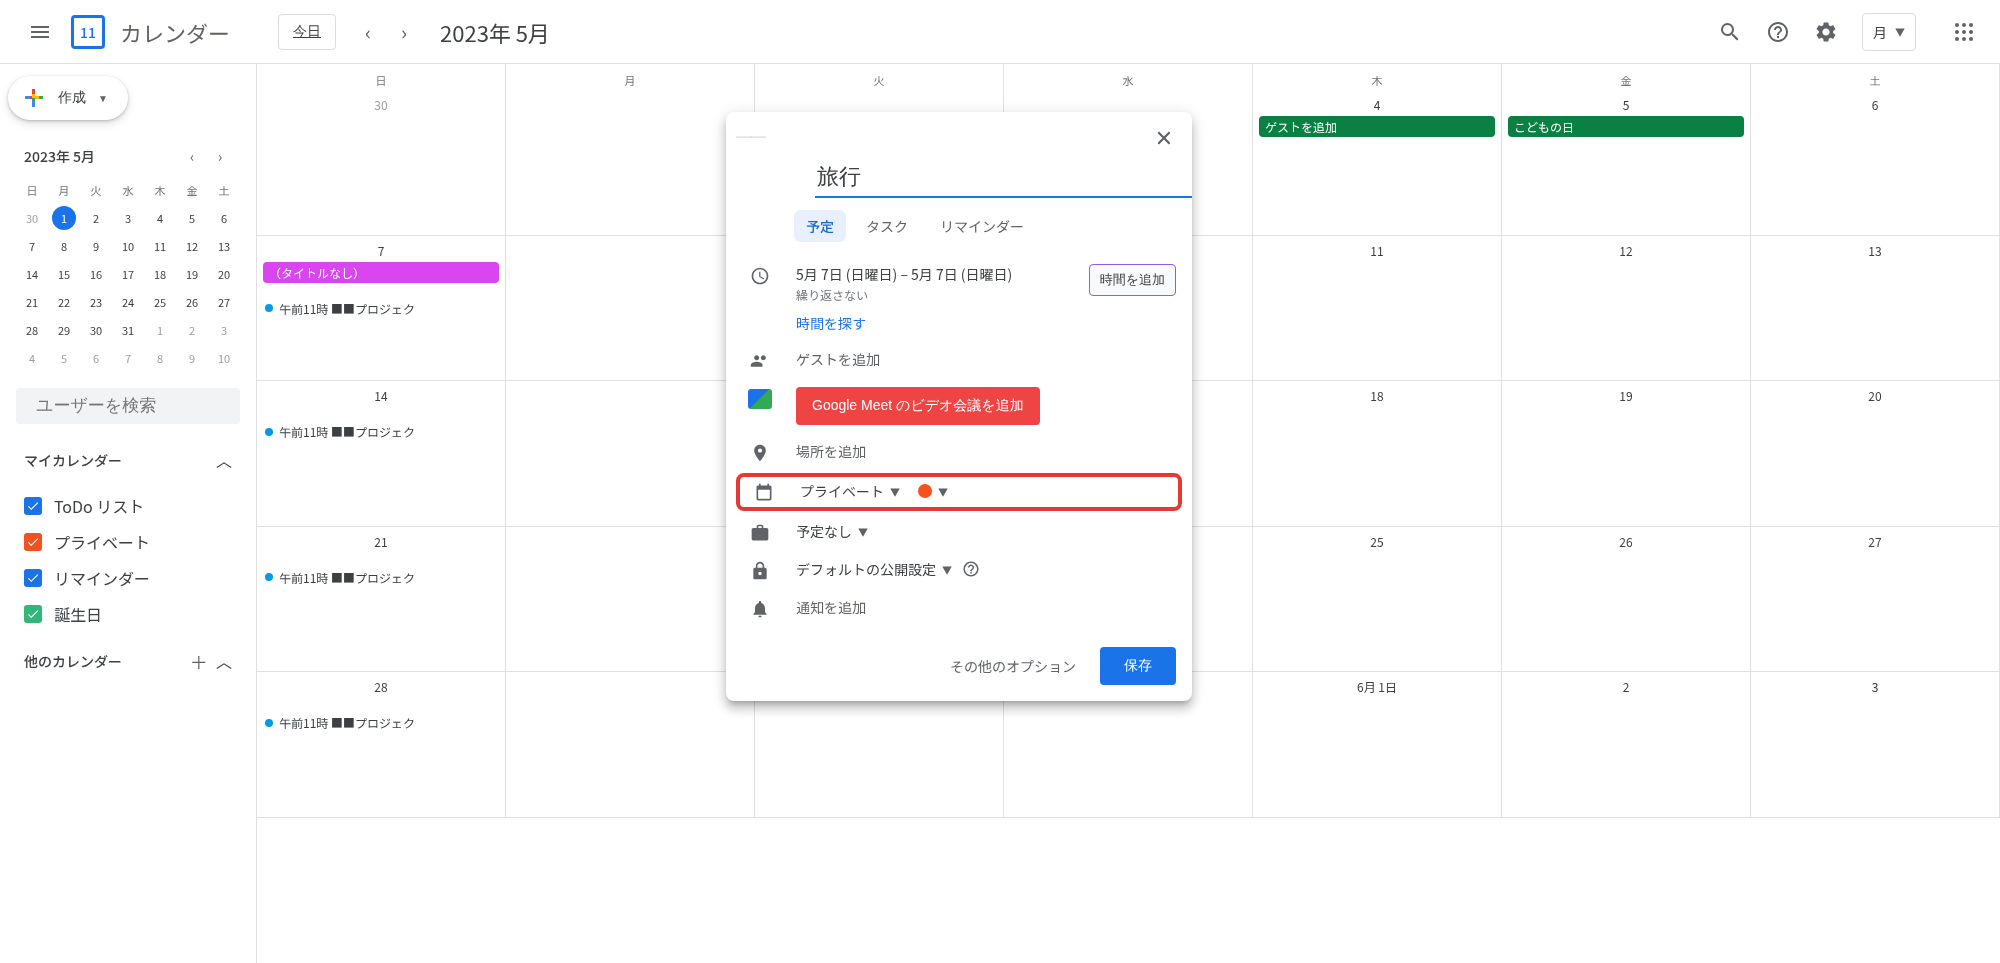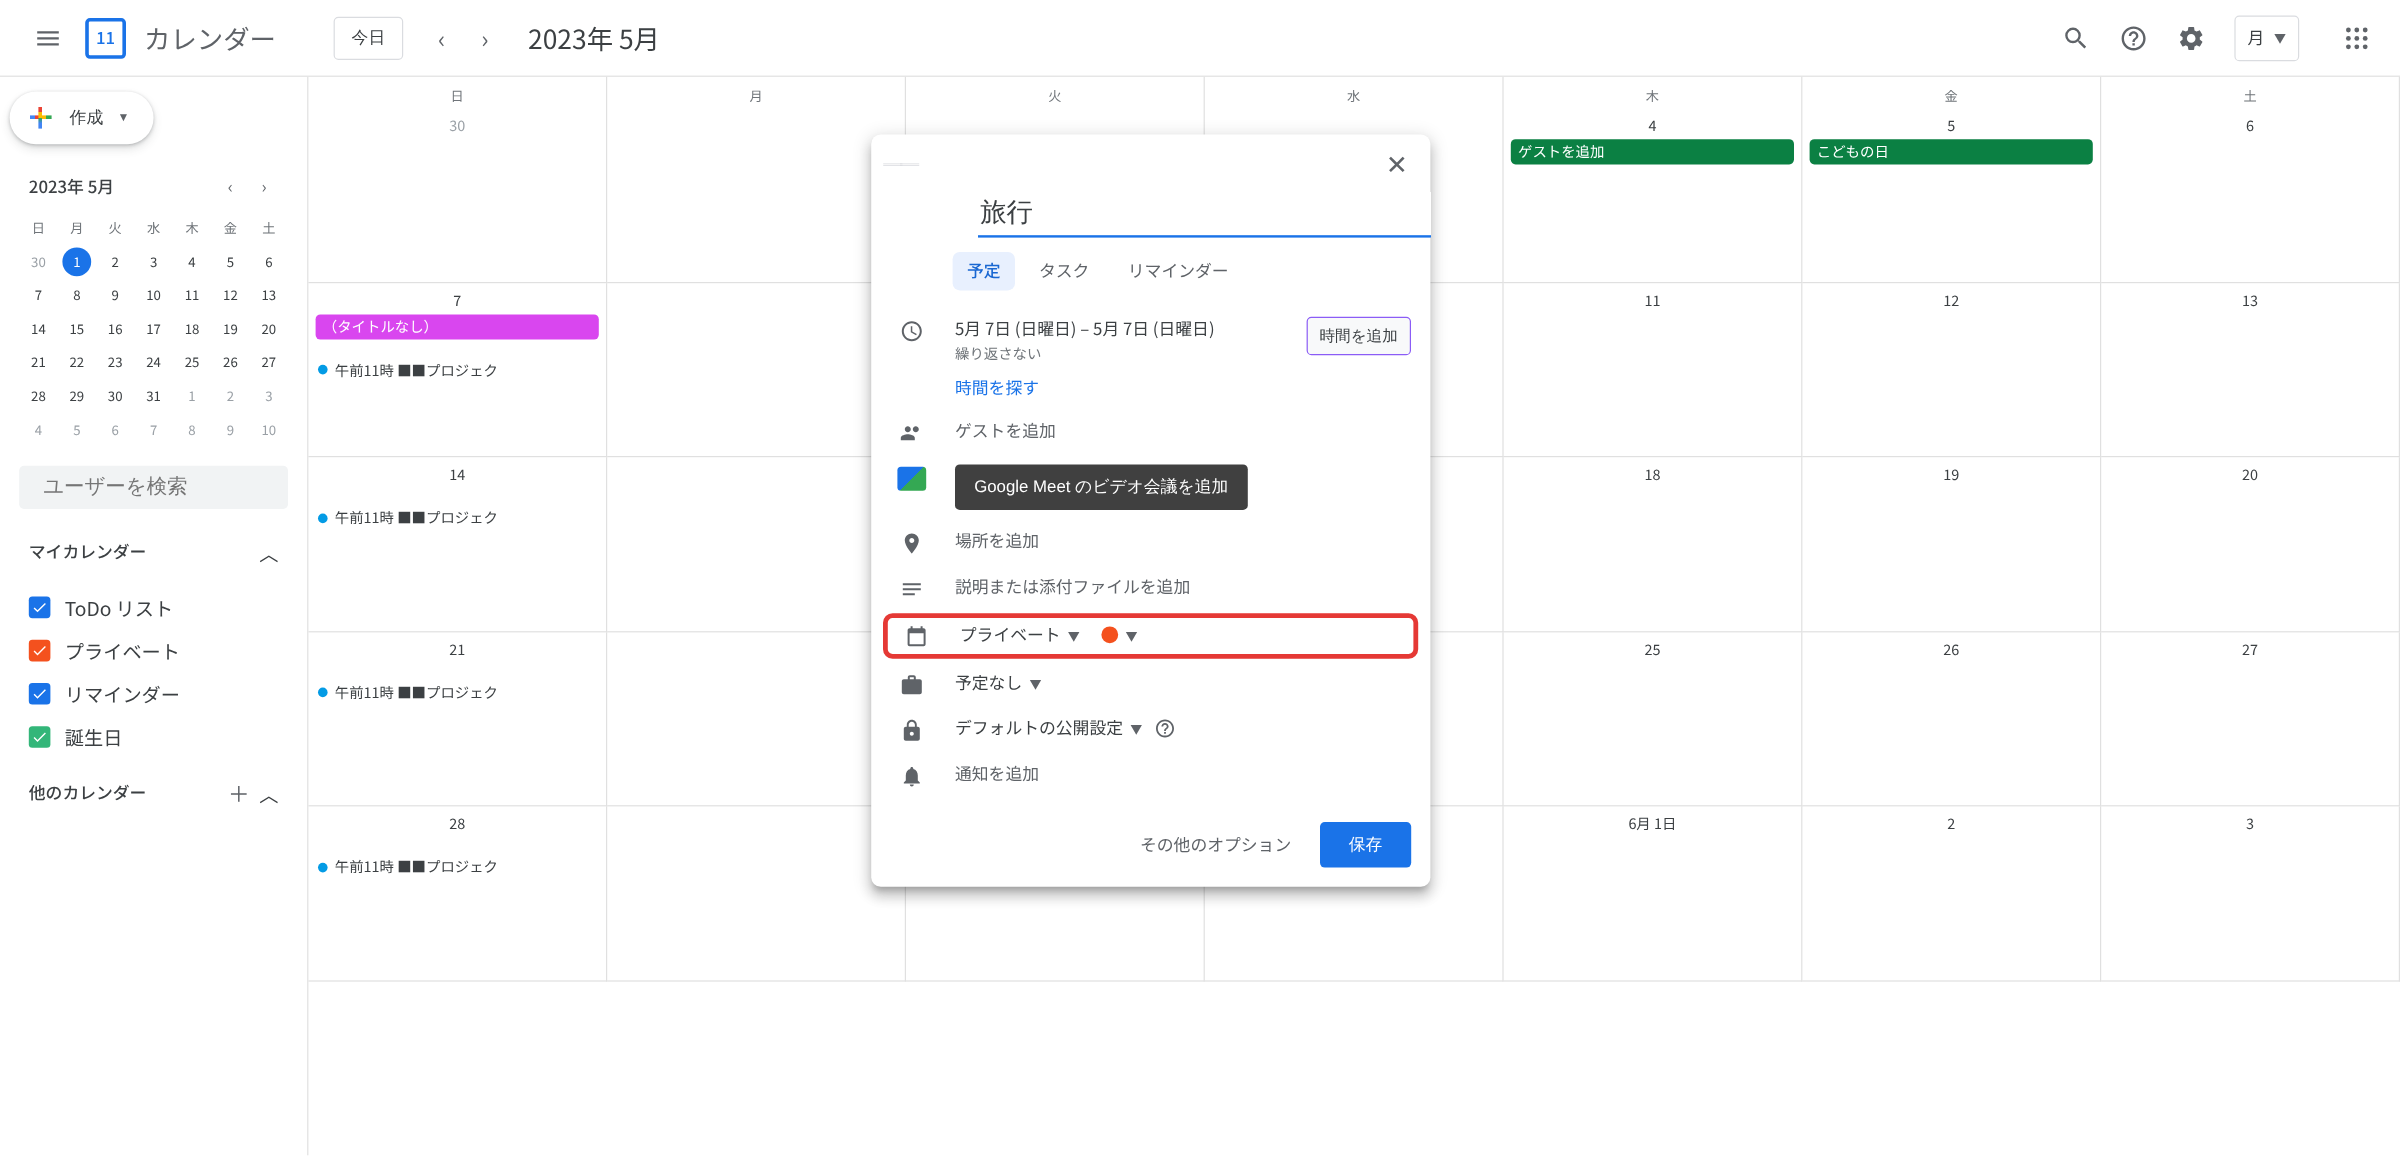--- a/index.html
+++ b/index.html
@@ -5,21 +5,21 @@
 * { box-sizing: border-box; margin: 0; padding: 0; }
 body { font-family: 'Noto Sans JP', 'Helvetica Neue', Arial, sans-serif; background: #fff; color: #3c4043; overflow: hidden; }
 .header { display: flex; align-items: center; height: 64px; padding: 0 16px; border-bottom: 1px solid #e0e0e0; }
 .menu-btn { width: 48px; height: 48px; display: flex; align-items: center; justify-content: center; cursor: pointer; border-radius: 50%; }
 .menu-btn svg { width: 24px; height: 24px; fill: #5f6368; }
 .logo { display: flex; align-items: center; margin-left: 4px; }
 .logo-img { width: 40px; height: 40px; background: #fff; border-radius: 6px; position: relative; display: flex; align-items: center; justify-content: center; }
 .logo-img::before { content: ''; position: absolute; inset: 3px; border: 3px solid #1a73e8; border-radius: 4px; }
 .logo-img span { font-size: 14px; font-weight: 500; color: #1a73e8; z-index: 1; }
 .app-title { font-size: 22px; color: #5f6368; margin-left: 12px; font-weight: 400; }
-.today-btn { margin-left: 48px; padding: 8px 14px; border: 1px solid #dadce0; border-radius: 4px; background: #fff; font-size: 14px; color: #3c4043; cursor: pointer; }
+.today-btn { margin-left: 48px; padding: 8px 14px; border: 1px solid #dadce0; border-radius: 4px; background: #fff; font-size: 14px; color: #3c4043; cursor: pointer; text-decoration: underline; }
 .nav-arrows { display: flex; align-items: center; margin-left: 16px; gap: 4px; }
 .nav-arrow { width: 32px; height: 32px; display: flex; align-items: center; justify-content: center; cursor: pointer; border-radius: 50%; color: #5f6368; font-size: 20px; }
 .current-month { font-size: 22px; color: #3c4043; margin-left: 20px; }
 .header-right { margin-left: auto; display: flex; align-items: center; gap: 8px; }
 .icon-btn { width: 40px; height: 40px; display: flex; align-items: center; justify-content: center; cursor: pointer; border-radius: 50%; color: #5f6368; }
 .icon-btn svg { width: 24px; height: 24px; fill: #5f6368; }
 .view-select { padding: 8px 10px; border: 1px solid #dadce0; border-radius: 4px; background: #fff; font-size: 14px; color: #3c4043; cursor: pointer; display: flex; align-items: center; gap: 8px; margin-left: 8px; }
 .apps-btn { margin-left: 20px; }
 .main { display: flex; height: calc(100vh - 64px); }
 .sidebar { width: 256px; padding: 12px 8px; overflow-y: auto; flex-shrink: 0; }
@@ -71,21 +71,21 @@
 .tab { padding: 6px 12px; border-radius: 6px; font-size: 14px; color: #5f6368; cursor: pointer; }
 .tab.active { background: #e8f0fe; color: #1967d2; font-weight: 500; }
 .popup-row { display: flex; align-items: flex-start; gap: 18px; padding: 8px 0; }
 .popup-icon { width: 36px; display: flex; justify-content: center; padding-top: 2px; flex-shrink: 0; }
 .popup-icon svg { width: 20px; height: 20px; fill: #5f6368; }
 .popup-content { flex: 1; font-size: 14px; color: #3c4043; }
 .popup-subtext { font-size: 12px; color: #70757a; margin-top: 2px; }
 .popup-link { color: #1a73e8; font-size: 14px; cursor: pointer; margin-top: 10px; display: inline-block; }
 .time-row { display: flex; justify-content: space-between; align-items: flex-start; }
 .add-time-btn { padding: 6px 10px; border: 1px solid #8b5cf6; background: #f8f9fa; border-radius: 4px; font-size: 13px; color: #3c4043; cursor: pointer; }
-.meet-btn { background: #404040; color: #fff; border: none; padding: 10px 16px; border-radius: 4px; font-size: 14px; cursor: pointer; font-weight: 500; text-align: right; }
+.meet-btn { background: #ef4444; color: #fff; border: none; padding: 10px 16px; border-radius: 4px; font-size: 14px; cursor: pointer; font-weight: 500; text-align: right; }
 .meet-icon { width: 24px; height: 20px; background: linear-gradient(135deg, #1a73e8 50%, #34a853 50%); border-radius: 3px; position: relative; }
 .highlighted-row { border: 4px solid #e53935; border-radius: 8px; padding: 4px 6px !important; margin: 2px -6px; }
 .dropdown-text { display: flex; align-items: center; gap: 6px; cursor: pointer; }
 .color-dot { width: 14px; height: 14px; border-radius: 50%; background: #f4511e; }
 .popup-footer { display: flex; justify-content: flex-end; align-items: center; gap: 12px; padding: 12px 16px 16px; }
 .more-options { color: #5f6368; font-size: 14px; cursor: pointer; padding: 8px 12px; }
 .save-btn { background: #1a73e8; color: #fff; border: none; padding: 10px 24px; border-radius: 4px; font-size: 14px; cursor: pointer; font-weight: 500; }
 .caret { font-size: 10px; color: #5f6368; }
 </style>
 </head>
@@ -423,28 +423,20 @@
 
         <div class="popup-row">
           <div class="popup-icon">
               <svg viewBox="0 0 24 24">
                 <path d="M12 2C8.13 2 5 5.13 5 9c0 5.25 7 13 7 13s7-7.75 7-13c0-3.87-3.13-7-7-7zm0 9.5c-1.38 0-2.5-1.12-2.5-2.5s1.12-2.5 2.5-2.5 2.5 1.12 2.5 2.5-1.12 2.5-2.5 2.5z"></path>
               </svg>
             </div>
           <div class="popup-content" style="color:#5f6368;">場所を追加</div>
         </div>
 
-        <div class="popup-row">
-          <div class="popup-icon">
-              <svg viewBox="0 0 24 24">
-                <path d="M3 18h12v-2H3v2zM3 6v2h18V6H3zm0 7h18v-2H3v2z"></path>
-              </svg>
-            </div>
-          <div class="popup-content" style="color:#5f6368;">説明または添付ファイルを追加</div>
-        </div>
 
         <div class="popup-row highlighted-row">
           <div class="popup-icon">
               <svg viewBox="0 0 24 24">
                 <path d="M19 3h-1V1h-2v2H8V1H6v2H5c-1.11 0-1.99.9-1.99 2L3 19c0 1.1.89 2 2 2h14c1.1 0 2-.9 2-2V5c0-1.1-.9-2-2-2zm0 16H5V8h14v11z"></path>
               </svg>
             </div>
           <div class="popup-content" style="display:flex;align-items:center;gap:18px;">
             <div class="dropdown-text">
               <span>プライベート</span>

